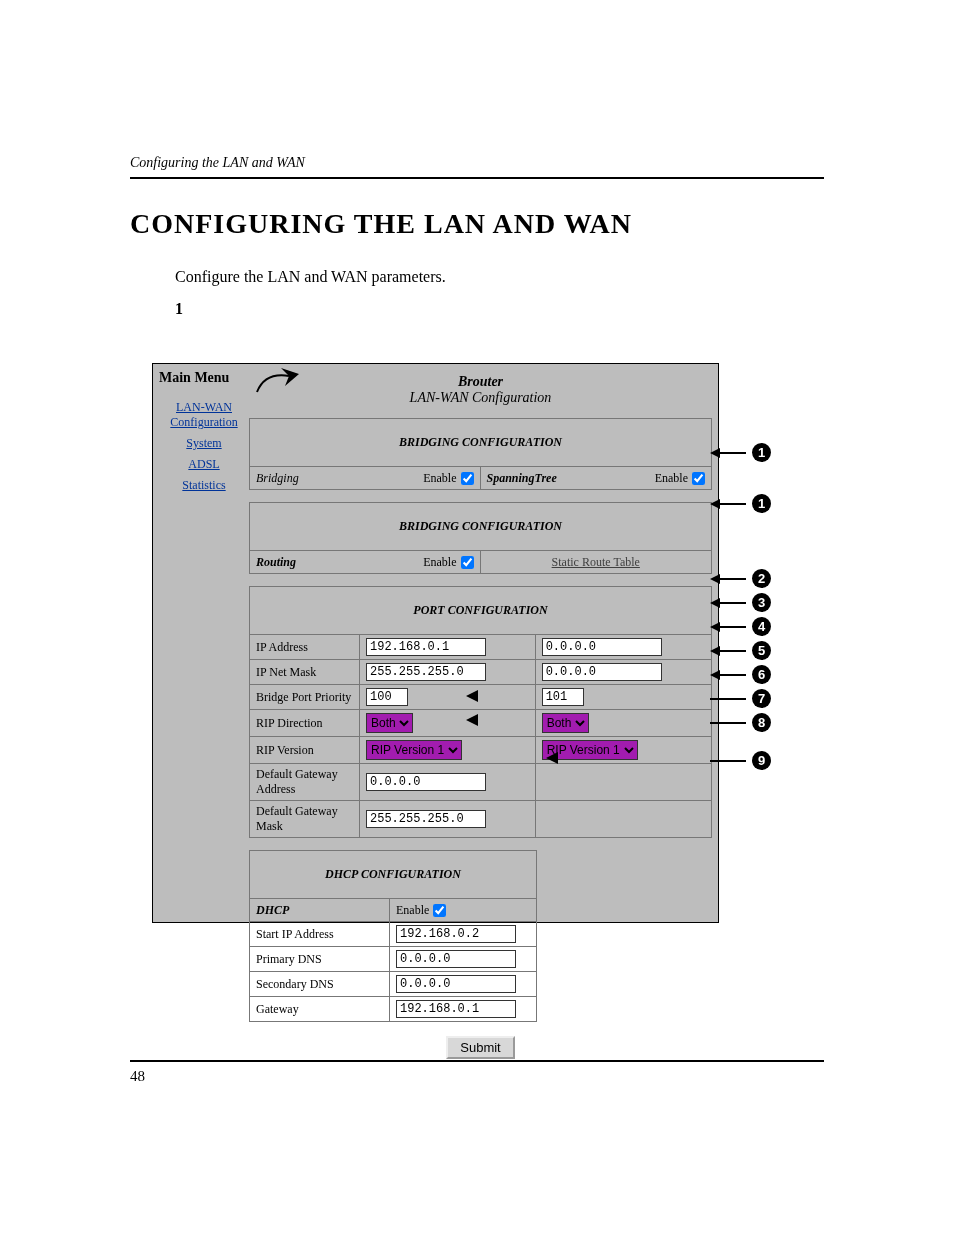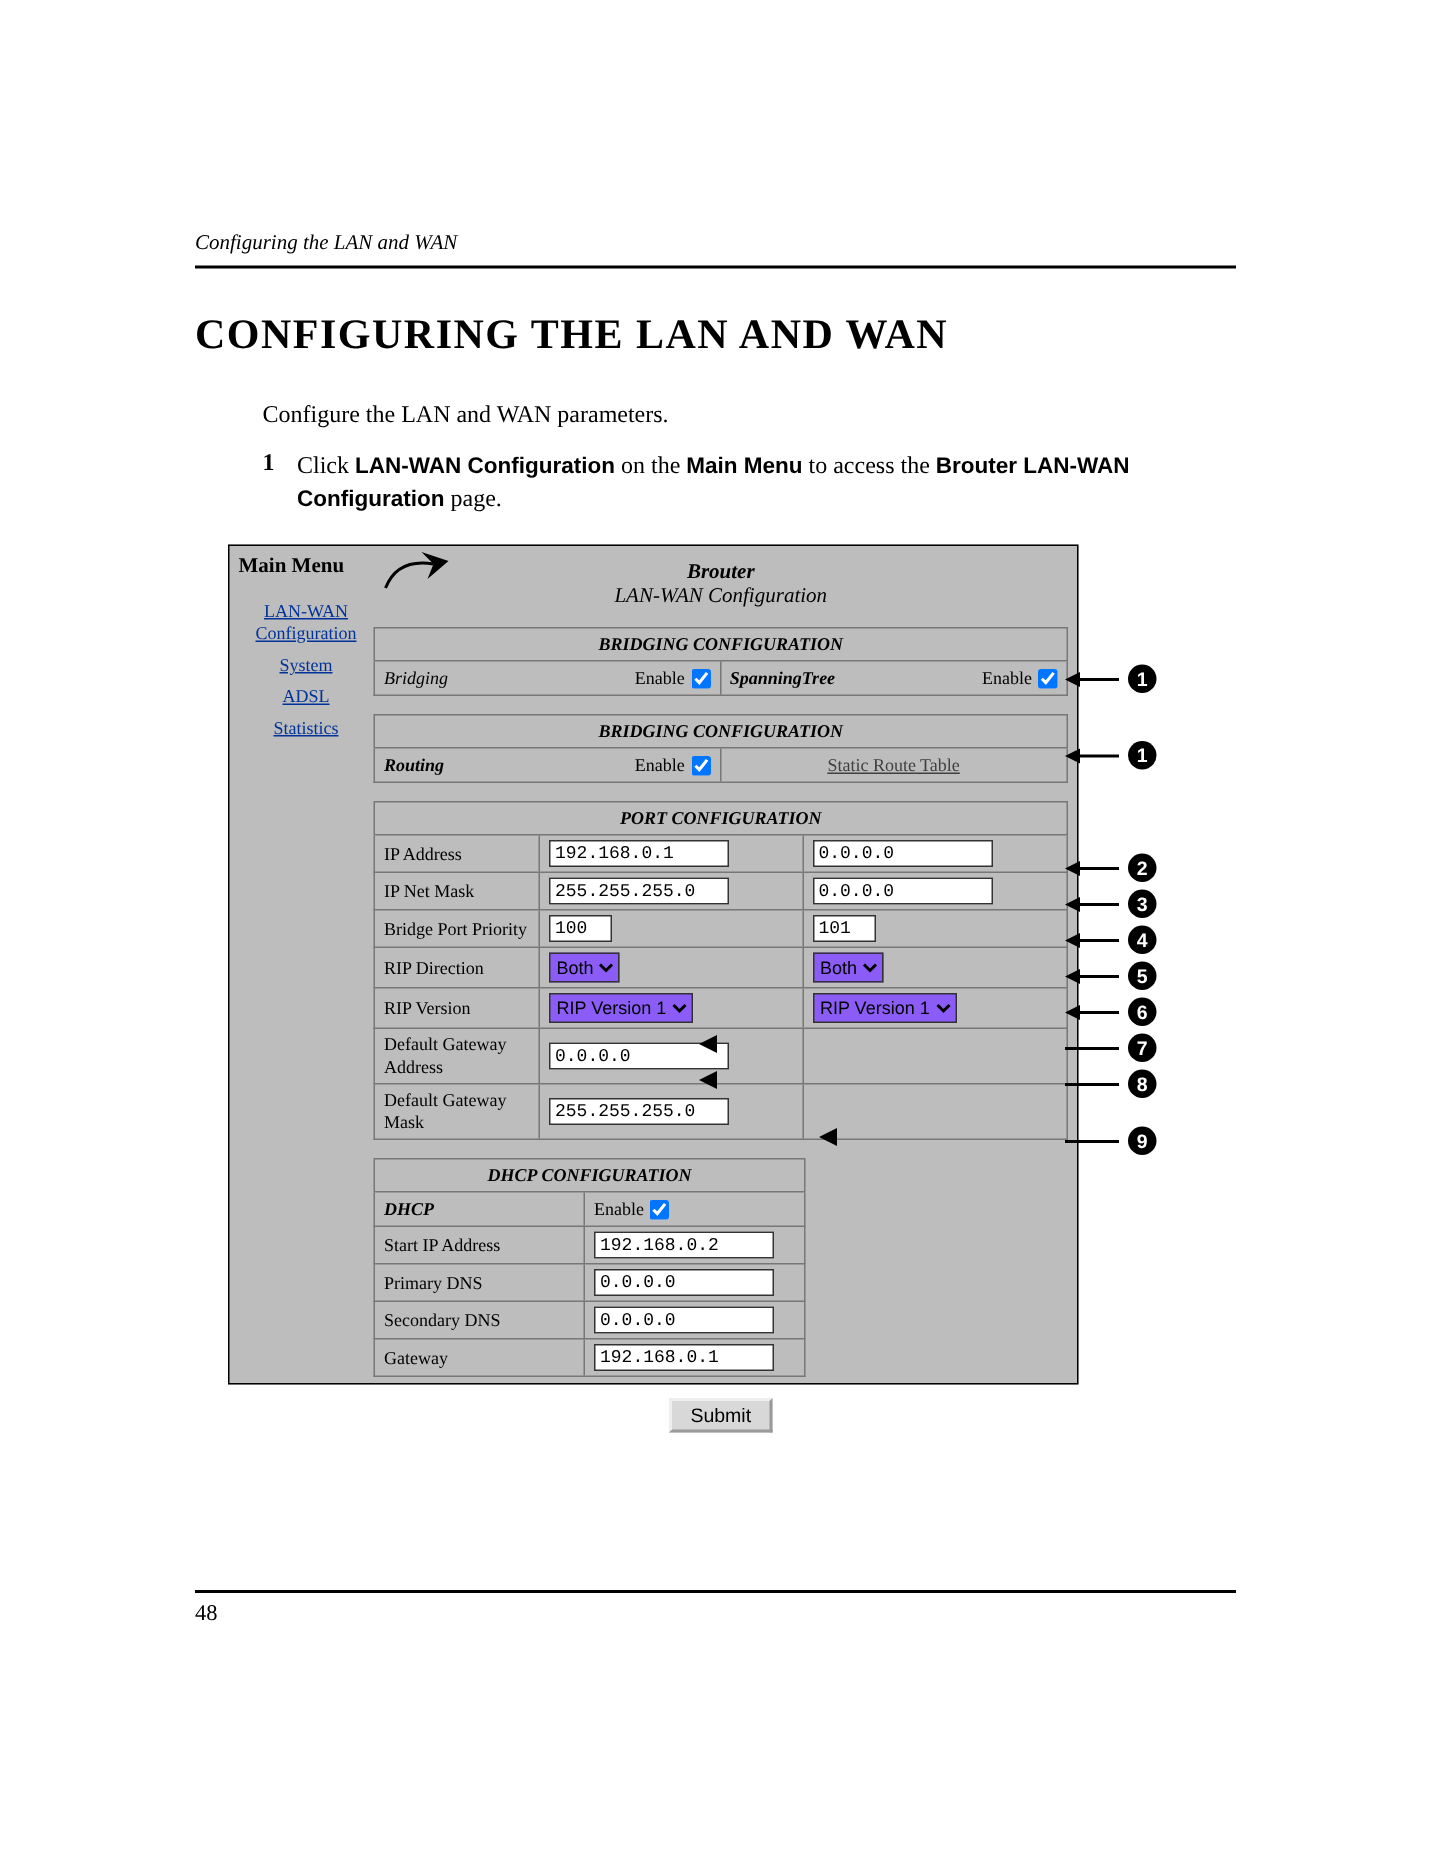--- a/index.html
+++ b/index.html
@@ -19,29 +19,29 @@
   .menu a{color:#003399;text-decoration:underline;display:block;margin:6px 0;cursor:pointer}
   .menu .sel{position:relative}
   .cursor-icon{position:absolute;right:-16px;bottom:-6px;font-size:16px;transform:scaleX(-1)}
   .arrow-swoosh{position:absolute;left:102px;top:4px;width:46px;height:26px}
 
   .content{position:absolute;left:96px;top:4px;right:6px;bottom:6px}
   .ctr{text-align:center}
   .brouter-title{font-weight:bold;font-style:italic;font-size:14px;margin-top:6px}
   .brouter-sub{font-style:italic;font-size:14px;margin-bottom:12px}
 
-  .section-head{border:1px solid #777;background:#bdbdbd;font-weight:bold;font-style:italic;font-size:12px;text-align:center;padding:3px 0}
+  .section-head{border:1px solid #777;background:#bdbdbd;font-weight:bold;font-style:italic;font-size:12px;text-align:center;padding:16px 0}
   .row{display:flex;border:1px solid #777;border-top:none}
   .cell{border-right:1px solid #777;padding:3px 6px;font-size:12px;display:flex;align-items:center;min-height:22px}
   .cell:last-child{border-right:none}
   .lblw{flex:0 0 110px}
   .half{flex:1 1 50%}
   .enable-label{font-size:12px;margin-right:2px}
   input[type=text]{font-family:"Courier New",monospace;font-size:12px;height:18px;border:1px solid #333;background:#fff;padding:0 3px}
-  select{font-size:12px;height:20px;border:1px solid #333;background:#8b5cf6}
+  select{font-size:12px;height:20px;border:1px solid #333;background:#a21caf}
   input[type=checkbox]{width:13px;height:13px;margin:0 0 0 2px;vertical-align:middle}
   .link{color:#404040;text-decoration:underline;font-size:12px;cursor:pointer}
   .section-gap{height:12px}
   .port-head-row{display:flex;border:1px solid #777;border-top:none}
   .port-head-row .cell{font-style:italic;font-weight:bold;justify-content:center}
   .input-w{width:120px}
   .input-s{width:42px}
   .dhcp-area{display:flex}
   .dhcp-left{flex:0 0 288px}
   .submit-wrap{text-align:center;margin-top:14px}
@@ -59,23 +59,20 @@
   .footer .pg{font-style:normal}
 </style>
 </head>
 <body>
 
 <div class="page">
   <div class="running-head">Configuring the LAN and WAN</div>
   <div class="heading">CONFIGURING THE LAN AND WAN</div>
   <div class="intro">Configure the LAN and WAN parameters.</div>
   <div class="step-num">1</div>
-  <div class="step-text">
-    <span>Click </span><span class="b">LAN-WAN Configuration</span><span> on the </span><span class="b">Main Menu</span><span> to access the </span><span class="b">Brouter LAN-WAN Configuration</span><span> page.</span>
-  </div>
 
   <div class="shot">
     <div class="mm-title">Main Menu</div>
     <div class="menu">
       <a class="sel"><span>LAN-WAN Configuration</span><span class="cursor-icon">➚</span></a>
       <a>System</a>
       <a>ADSL</a>
       <a>Statistics</a>
     </div>
 

